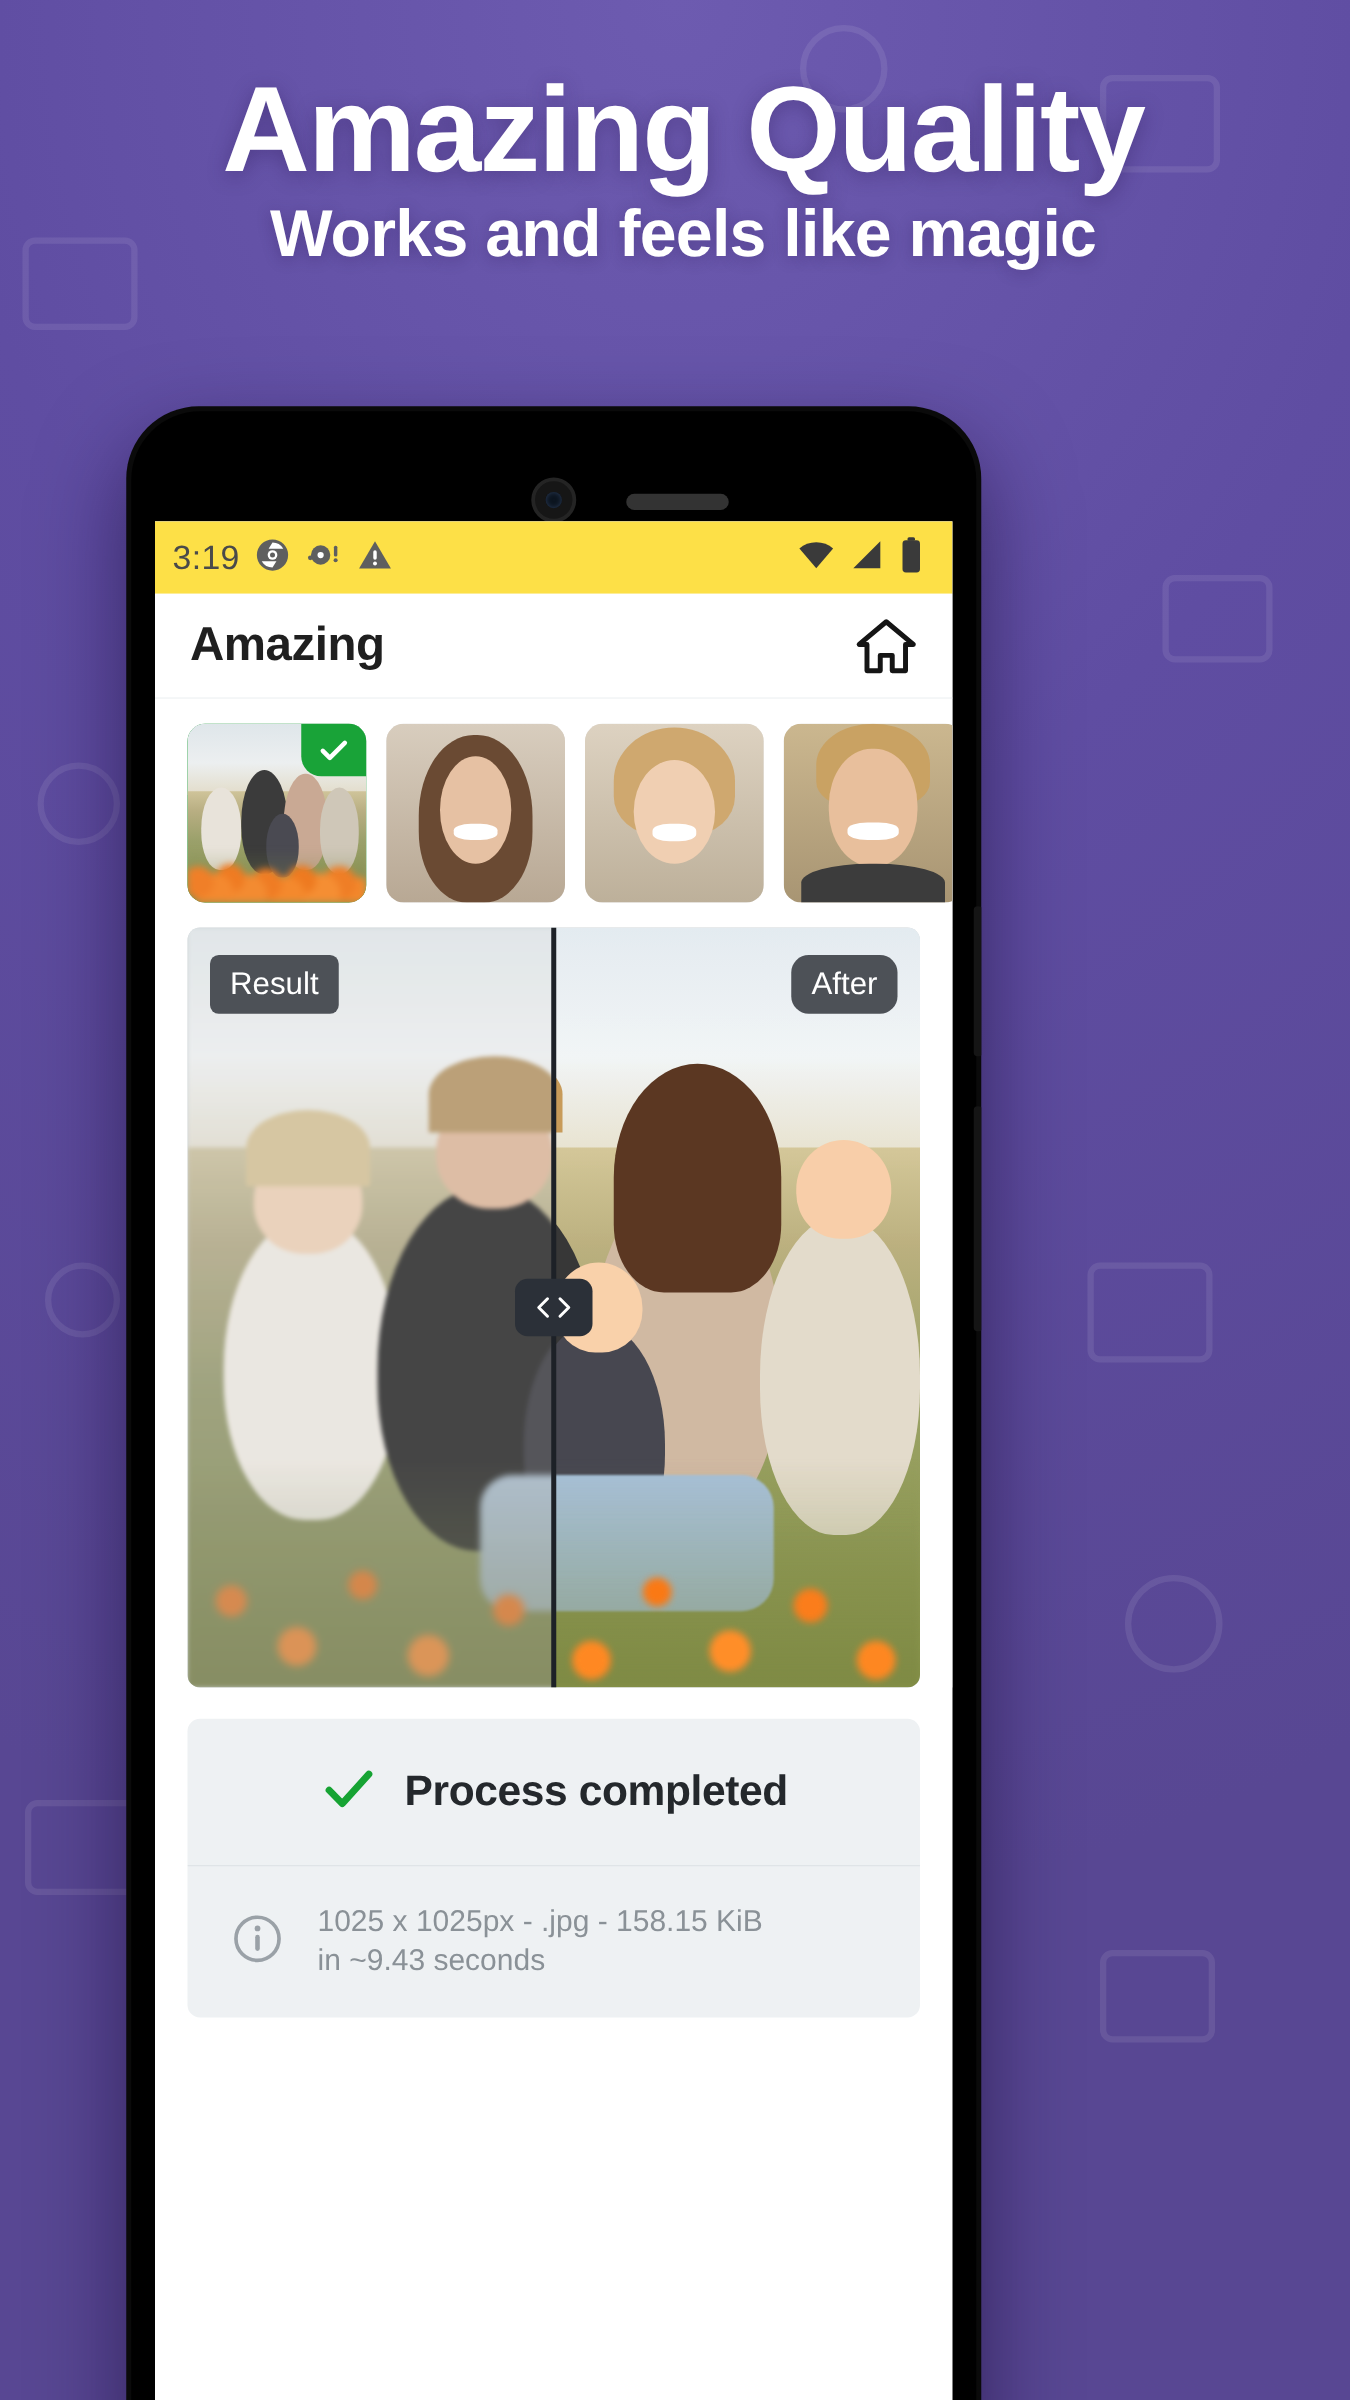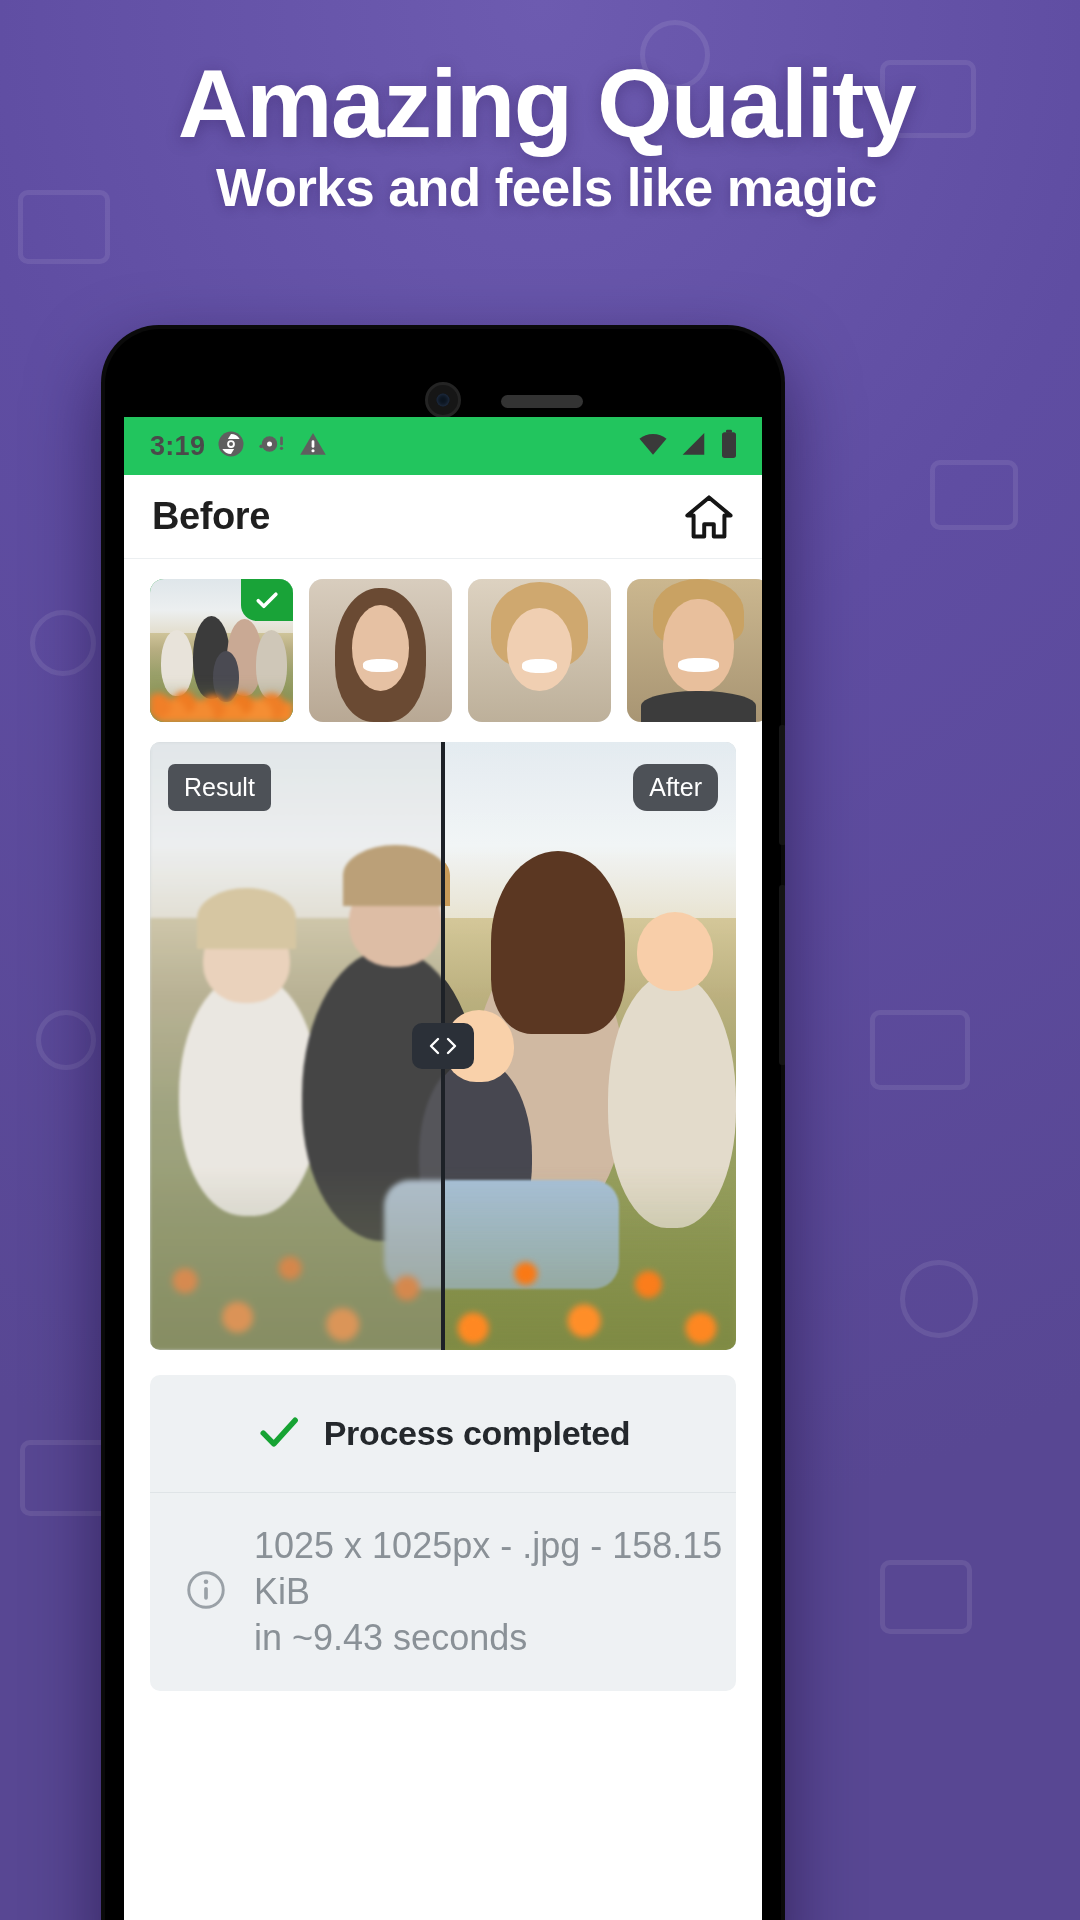--- a/index.html
+++ b/index.html
@@ -76,21 +76,21 @@
 
   
   #screen {
     position:absolute; left:19px; top:88px; right:19px; bottom:0;
     background:#ffffff; overflow:hidden;
   }
 
   
   #statusbar {
     height:58px; display:flex; align-items:center;
-    padding:0 22px 0 26px; background:#22c55e;font-weight:bold;
+    padding:0 22px 0 14px; background:#fde047;
   }
   #sb-left { display:flex; align-items:center; gap:11px; }
   #sb-time { font-size:27px; color:#4a4a4a; letter-spacing:.3px; }
   #sb-right{ margin-left:auto; display:flex; align-items:flex-end; gap:10px;}
   .sb-ico { display:block; }
 
   
   #appbar {
     height:84px; display:flex; align-items:center;
     padding:0 26px 0 28px; background:#fff;
@@ -150,21 +150,21 @@
   #result-panel {
     margin:25px 26px 0; background:#eef1f3;
     border-radius:10px; overflow:hidden;
   }
   #proc-row {
     height:118px; display:flex; align-items:center; justify-content:center; gap:22px;
     border-bottom:1px solid #dfe4e7;
   }
   #proc-label { font-size:34px; font-weight:bold; color:#24282c; letter-spacing:-.3px;}
   #info-row { display:flex; align-items:center; gap:26px; padding:30px 0 30px 34px; }
-  #info-text { font-size:36px; color:#8a9197; line-height:1.28; }
+  #info-text { font-size:24px; color:#8a9197; line-height:1.28; }
 
   
   .sky   { position:absolute; left:0; right:0; top:0; height:31%;
            background:linear-gradient(#dfe6ea 0%, #eceff0 55%, #e2dcc9 100%); }
   .field { position:absolute; left:0; right:0; top:29%; bottom:0;
            background:linear-gradient(#cfc49a 0%, #b8ae82 18%, #9aa06a 45%, #87924f 100%); }
   .flowers{ position:absolute; left:0; right:0; bottom:0; height:30%;
             background:
               radial-gradient(circle at 6% 62%, #f07f28 0 12px, transparent 13px),
               radial-gradient(circle at 15% 82%, #f4892f 0 15px, transparent 16px),
@@ -258,21 +258,21 @@
           <span class="sb-ico">
             <svg width="22" height="30" viewBox="0 0 14 24">
               <rect x="4.6" y="0.6" width="4.8" height="2.3" rx="1" fill="#3a3a3a"></rect>
               <rect x="1.4" y="2.6" width="11.2" height="20.6" rx="2.2" fill="#3a3a3a"></rect>
             </svg>
           </span>
         </div>
       </div>
 
       <div id="appbar">
-        <span id="appbar-title">Before</span>
+        <span id="appbar-title">Amazing</span>
         <span id="home-btn">
           <svg width="50" height="50" viewBox="0 0 24 24">
             <path d="M12 2.6 1.6 11.3h3v10.1h5.1v-5.9h4.6v5.9h5.1V11.3h3L12 2.6z" fill="none" stroke="#151515" stroke-width="1.9" stroke-linejoin="round"></path>
           </svg>
         </span>
       </div>
 
       <div id="thumbstrip">
 
         <div class="thumb sel">

